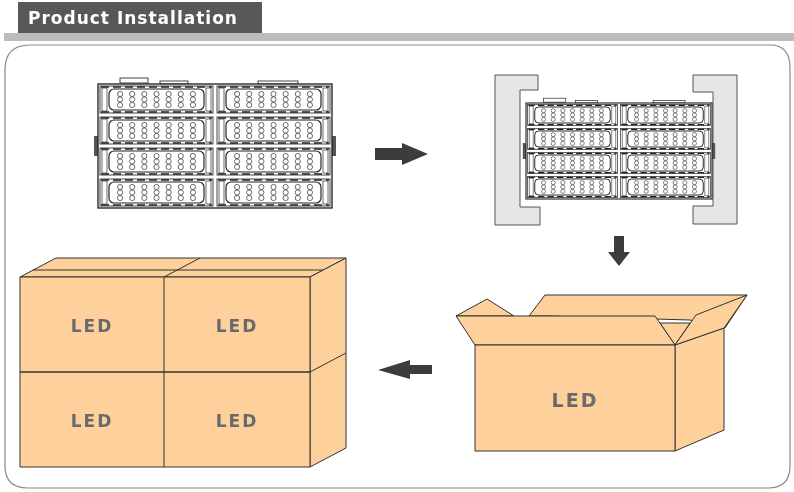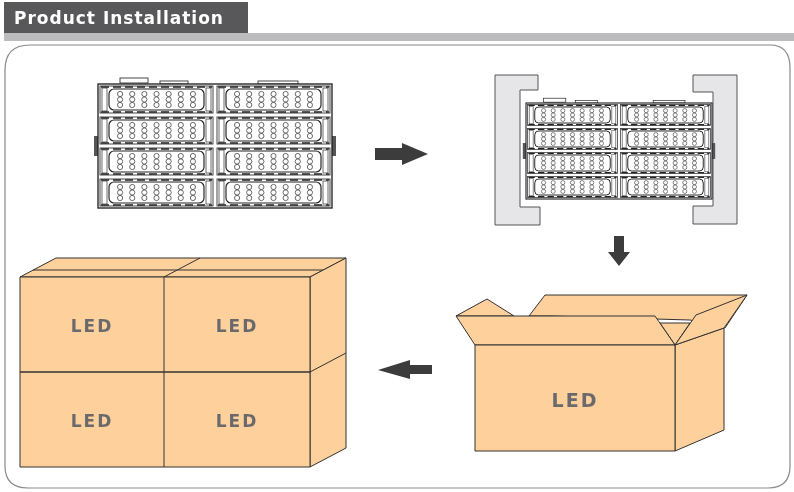--- a/index.html
+++ b/index.html
@@ -1,17 +1,17 @@
 <!DOCTYPE html>
 <html><head>
 <meta charset="utf-8">
 <style>
   html, body { margin: 0; padding: 0; background: #ffffff; }
   body { width: 794px; height: 492px; position: relative; overflow: hidden; font-family: "Liberation Sans", sans-serif; }
-  .header-bar { position: absolute; left: 4px; top: 2px; width: 244px; height: 31px; background: #58585a; }
+  .header-bar { position: absolute; left: 18px; top: 2px; width: 244px; height: 31px; background: #58585a; }
   .header-title { position: absolute; left: 10px; top: 6px; color: #ffffff; font-weight: bold; font-size: 17px; letter-spacing: 1px; font-family: "DejaVu Sans", sans-serif; white-space: nowrap; }
   .header-strip { position: absolute; left: 4px; top: 33px; width: 790px; height: 8px; background: #bcbcbe; }
   svg#diagram { position: absolute; left: 0; top: 0; }
   .box-label { font-family: "DejaVu Sans", sans-serif; font-weight: bold; fill: #6a6a6c; letter-spacing: 2px; }
 </style>
 </head>
 <body>
 
 <div class="header-bar">
   <span class="header-title">Product Installation</span>

